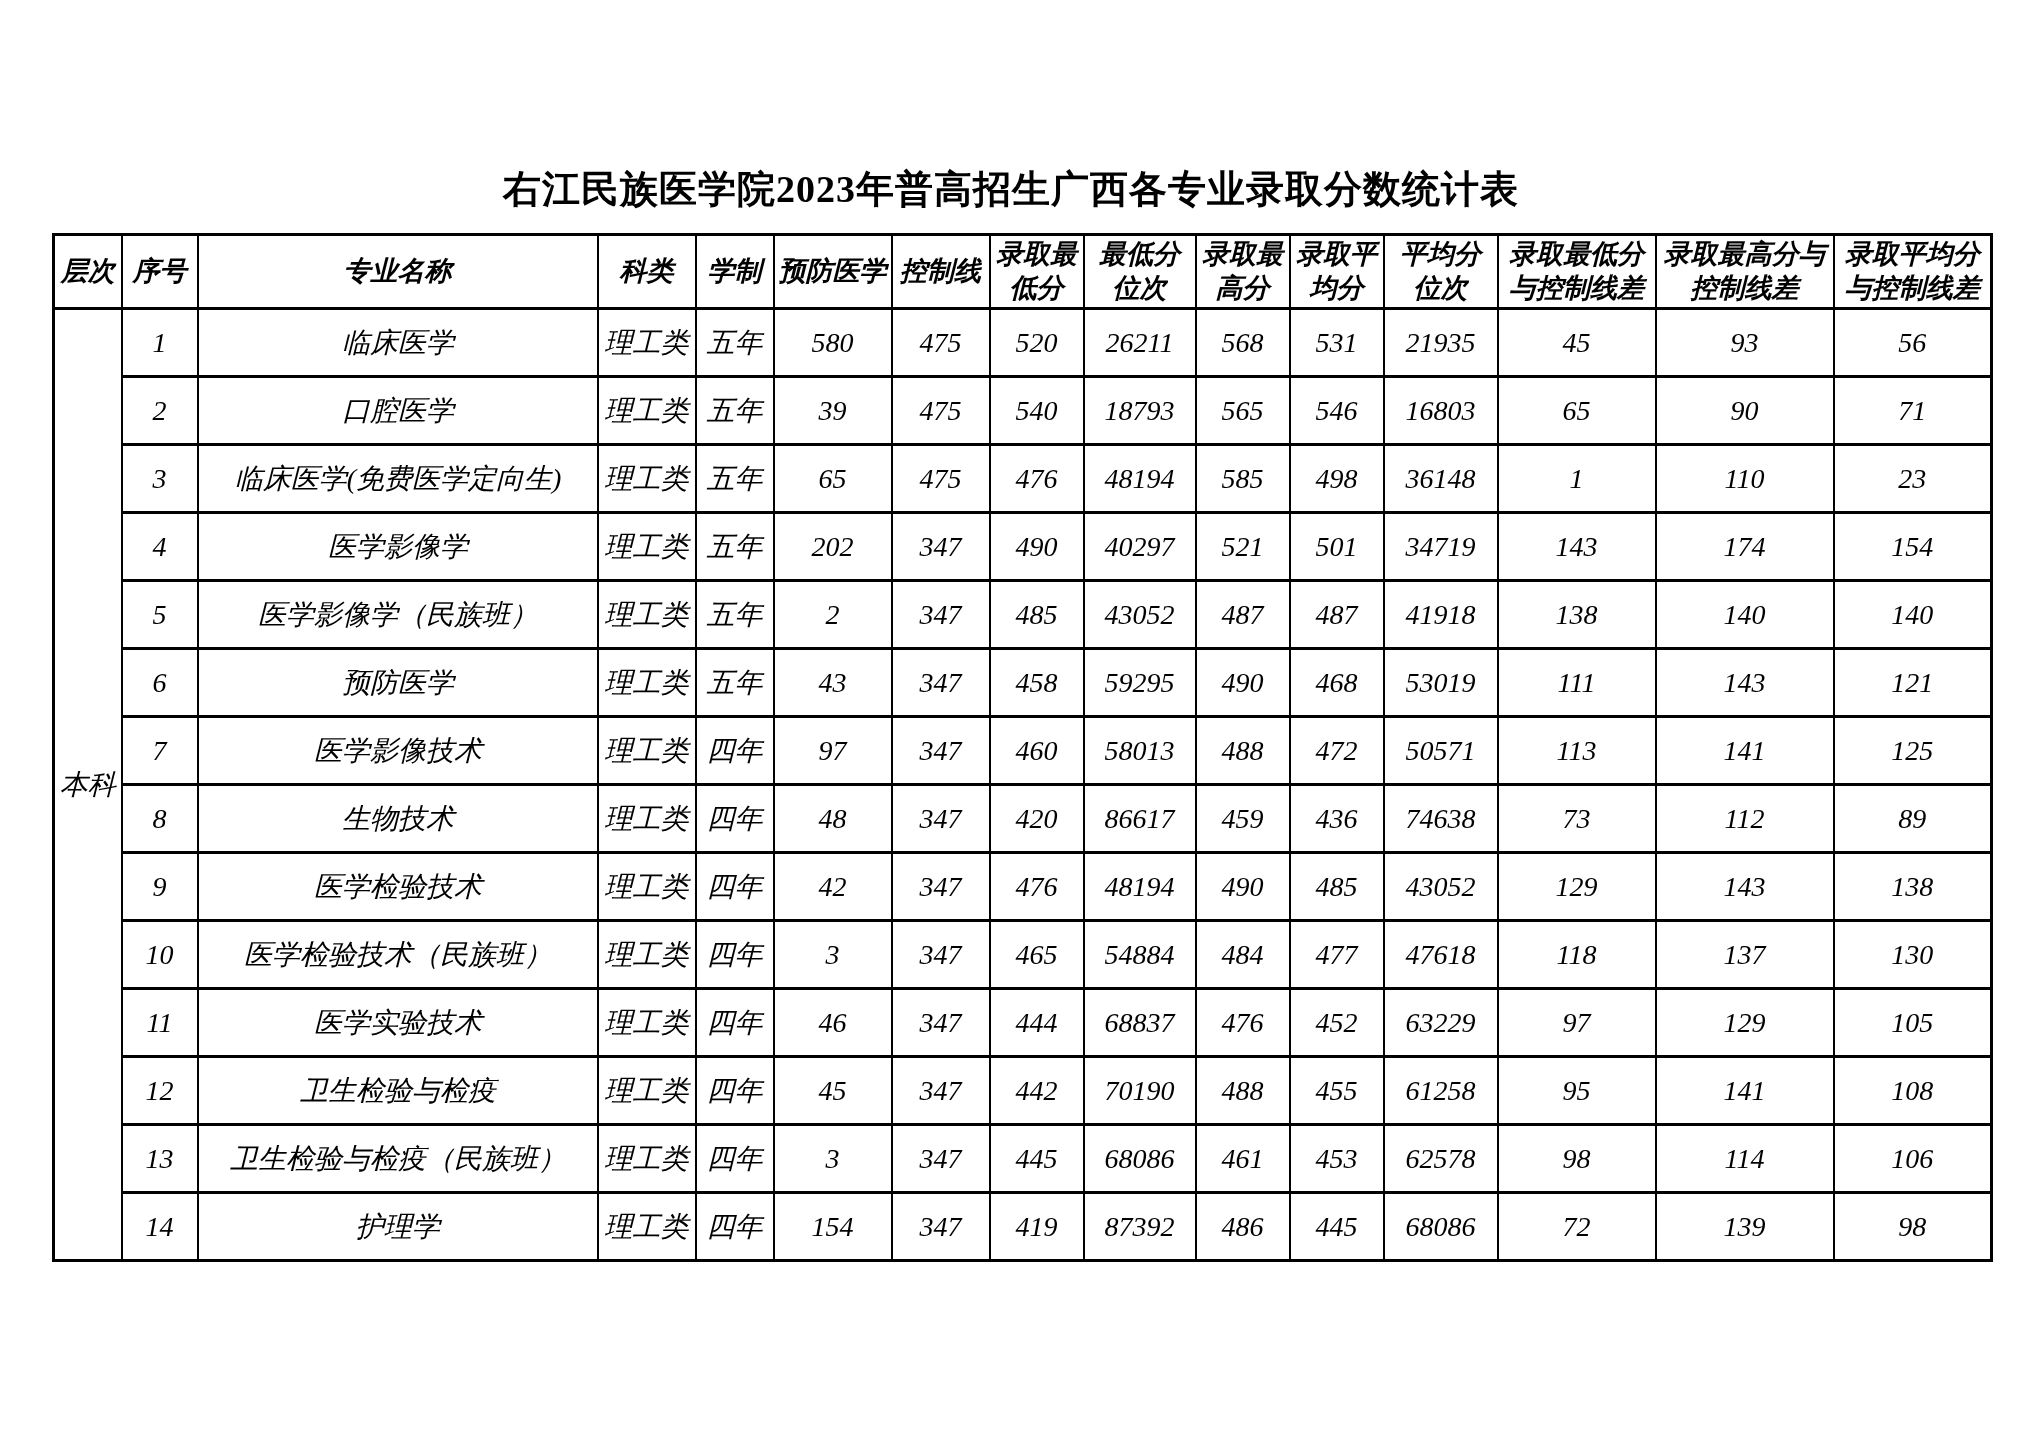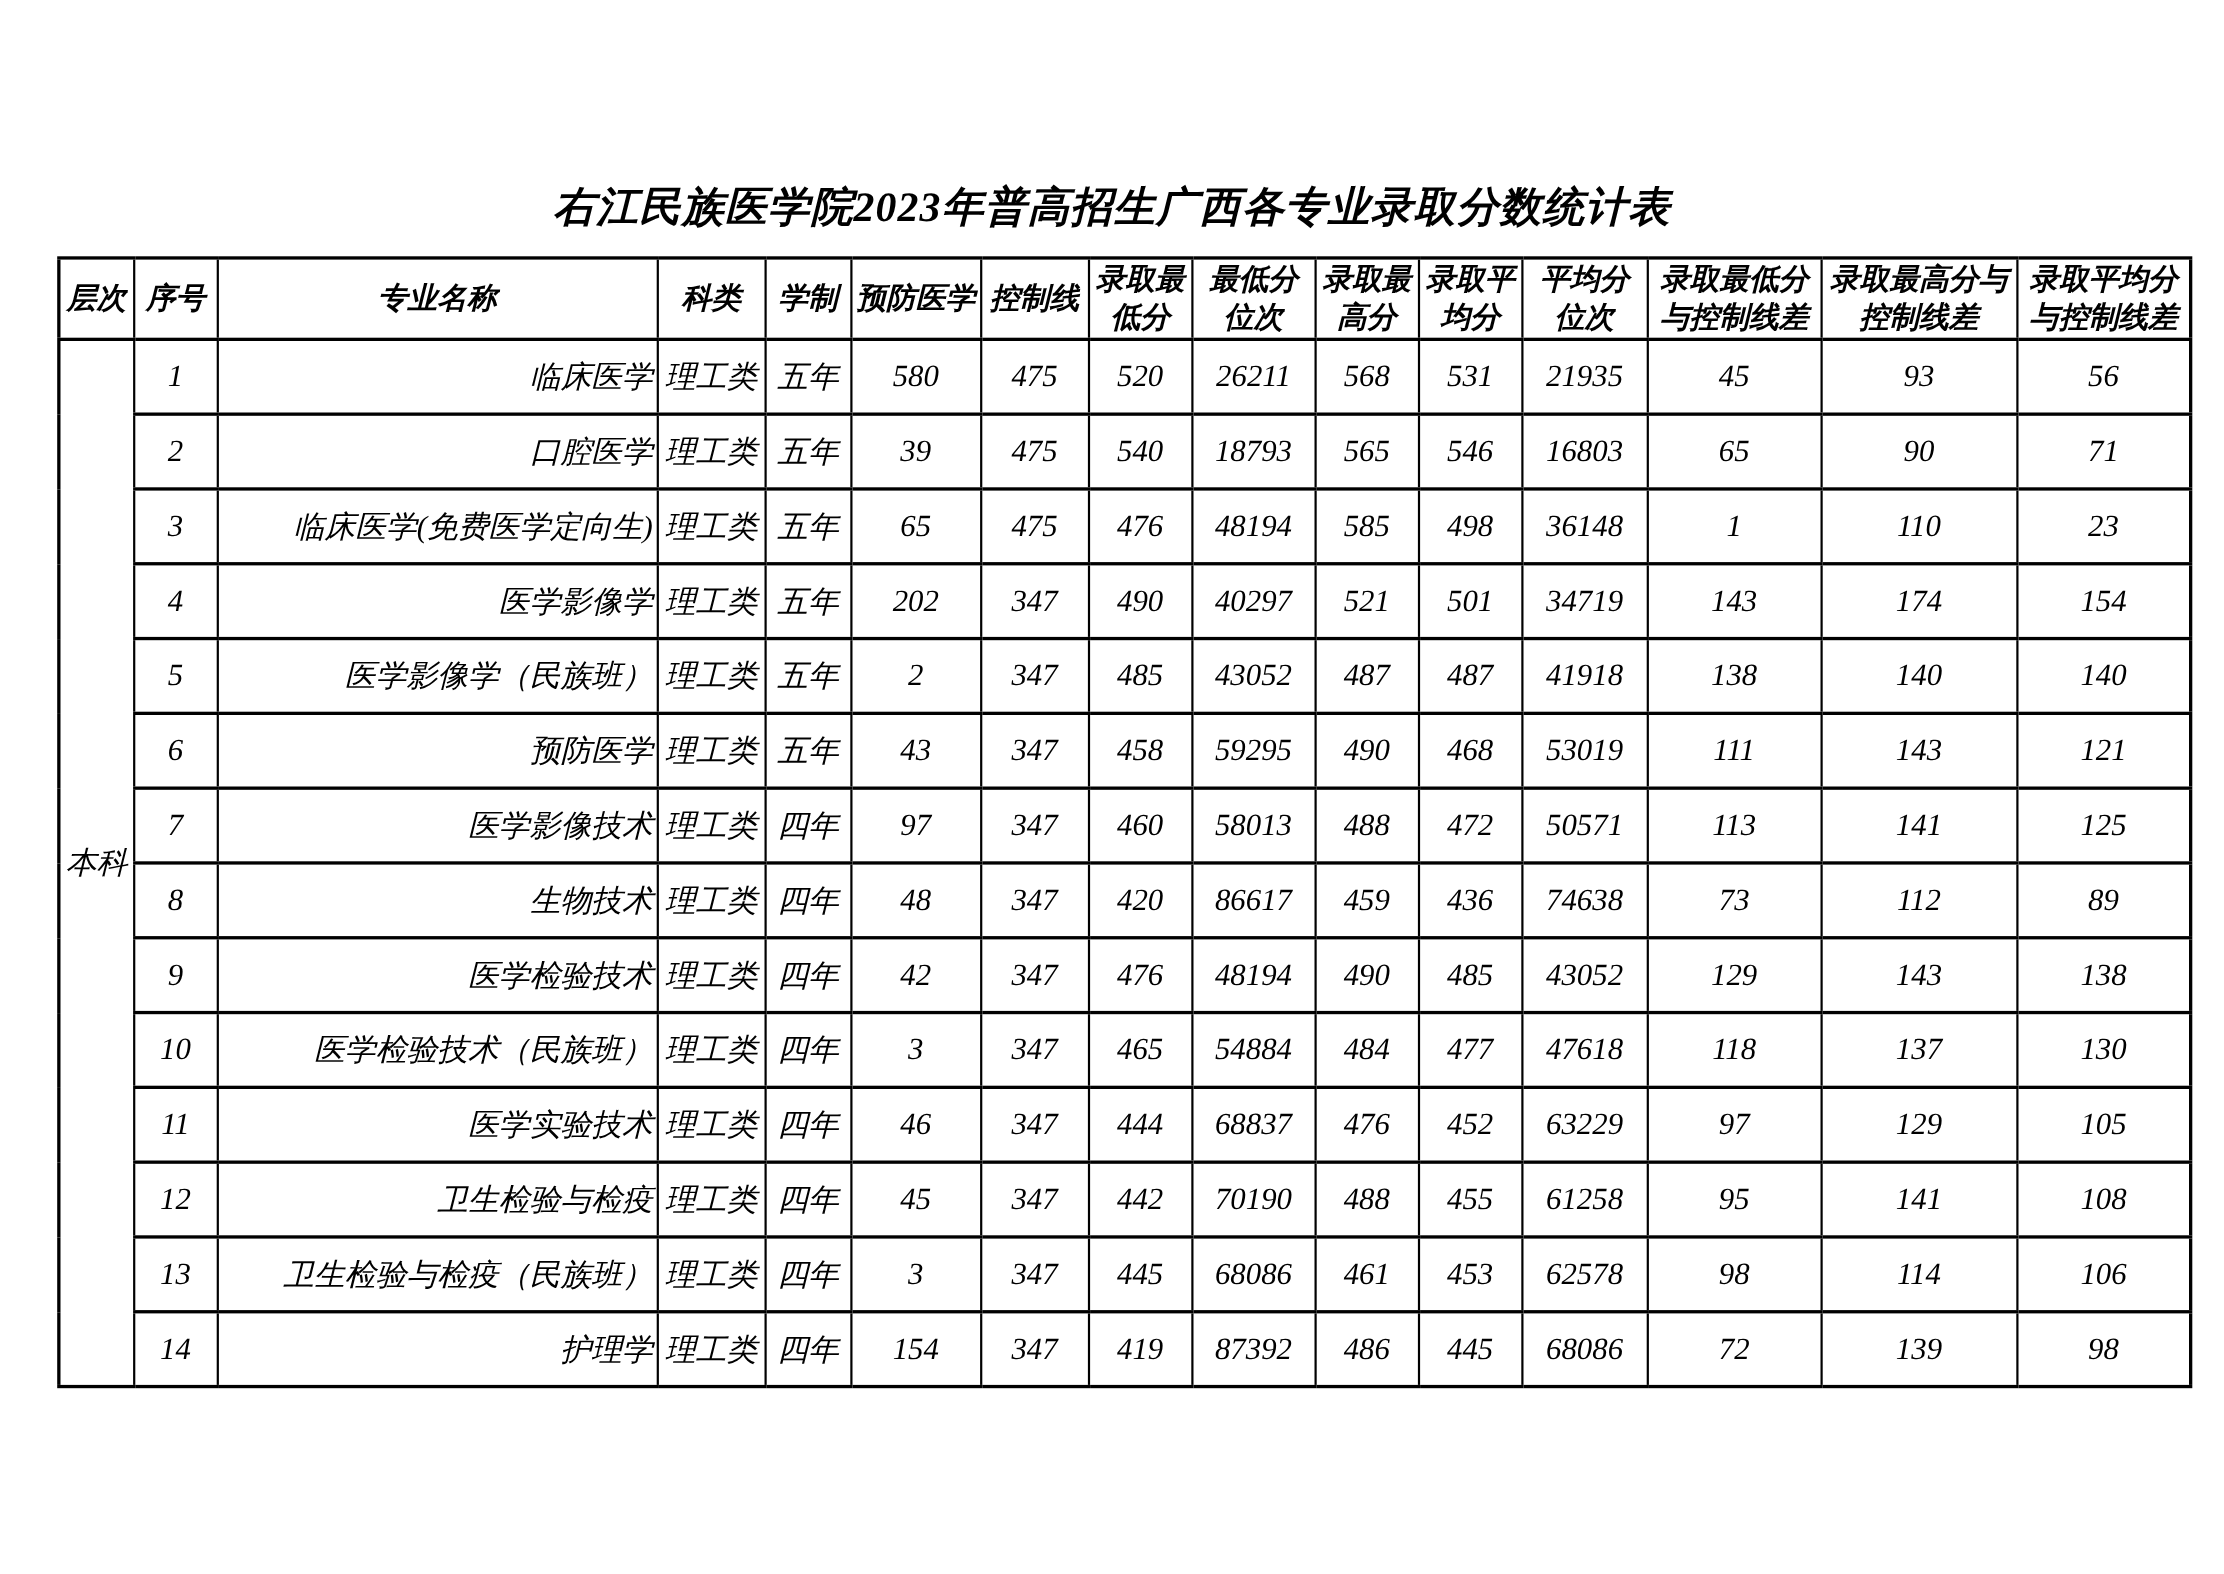--- a/index.html
+++ b/index.html
@@ -15,21 +15,20 @@
     overflow: hidden;
   }
   .title {
     margin: 0 0 25px 0;
     padding-top: 170px;
     text-align: center;
     font-size: 38px;
     font-weight: bold;
     line-height: 38px;
     letter-spacing: 1px;
-    font-style: italic;
   }
   table.score-table {
     border-collapse: collapse;
     table-layout: fixed;
     margin-left: 52px;
     width: 1938px;
     border: 3px solid #000;
     font-style: italic;
   }
   .score-table th,
@@ -50,21 +49,21 @@
     font-size: 27px;
     line-height: 1.25;
     text-align: center;
     white-space: pre-line;
   }
   .score-table td {
     font-size: 28px;
     text-align: center;
   }
   .score-table td.l {
-    text-align: right;
+    text-align: center;
     padding-left: 4px;
     margin-top: 27px;
   }
   .level-cell {
     text-align: center !important;
     font-size: 28px;
   }
   .footer {
     margin-top: 88px;
     text-align: center;

